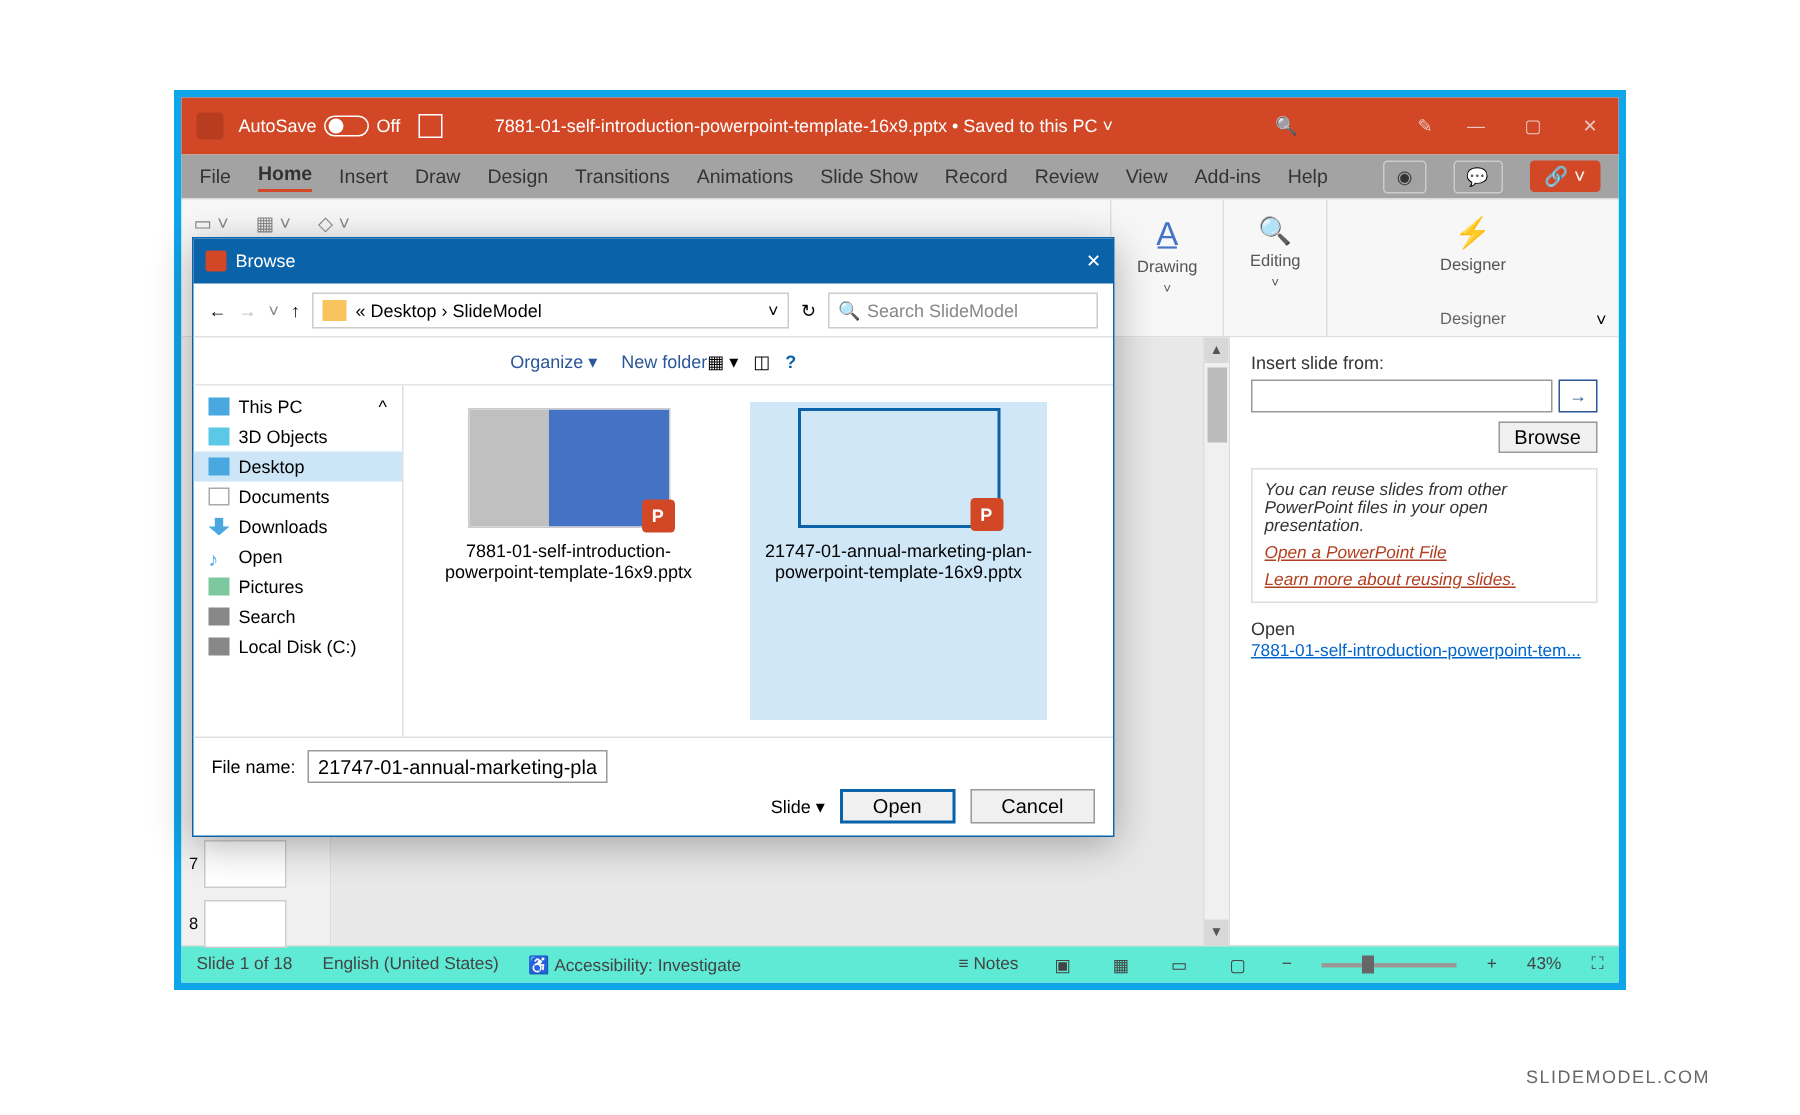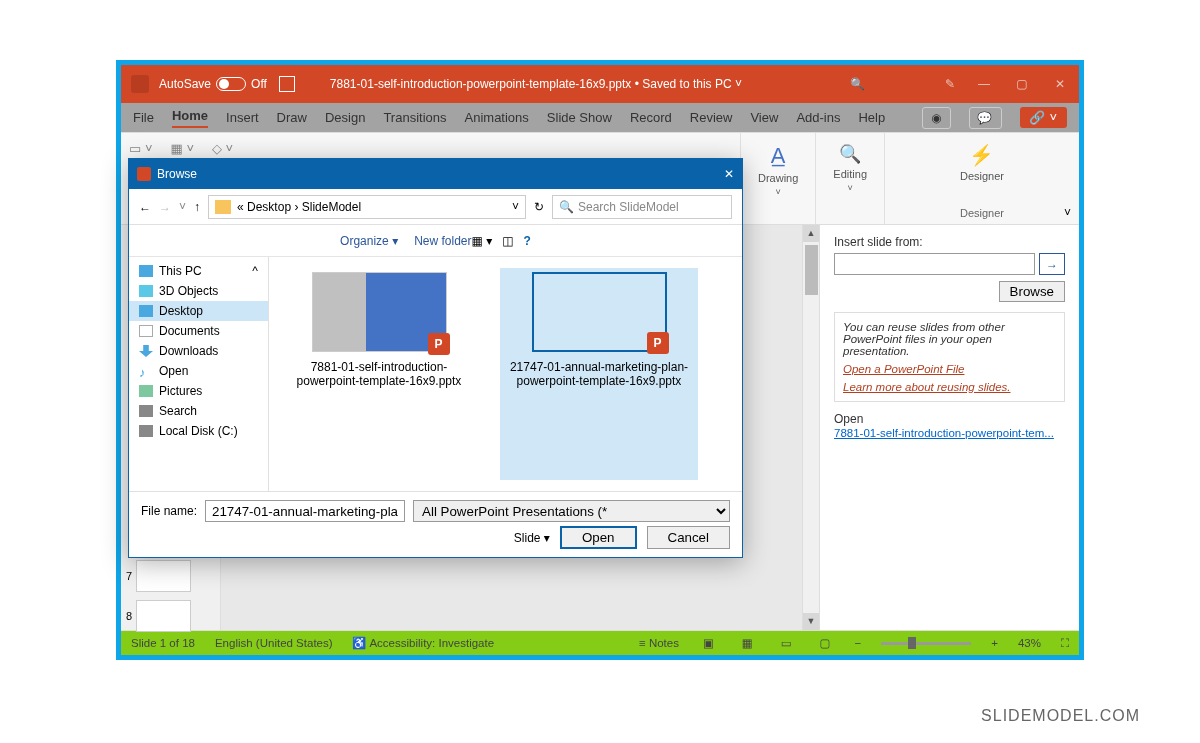--- a/index.html
+++ b/index.html
@@ -40,21 +40,21 @@
 .reuse-panel h2 { font-size: 18px; font-weight: normal; color: #5a5a5a; margin-bottom: 8px; display: flex; justify-content: space-between; align-items: center; }
 .reuse-panel .label { margin-bottom: 4px; }
 .reuse-panel .input-row { display: flex; gap: 4px; margin-bottom: 6px; }
 .reuse-panel input[type=text] { flex:1; border: 1px solid #999; height: 22px; padding: 0 4px; }
 .reuse-panel .arrow-btn { width: 26px; height: 22px; border: 1px solid #2b579a; color: #2b579a; display: flex; align-items: center; justify-content: center; font-weight: bold; }
 .reuse-panel .browse-btn { float: right; border: 1px solid #999; padding: 2px 10px; background: #f0f0f0; margin-bottom: 10px; }
 .reuse-panel .info-box { clear: both; border: 1px solid #ddd; padding: 8px; font-size: 11.5px; margin-bottom: 10px; font-style: italic; }
 .reuse-panel .link { color: #b24020; text-decoration: underline; display: block; margin-top: 6px; }
 .reuse-panel .open-file { color: #0066cc; text-decoration: underline; font-size: 11.5px; }
 
-.statusbar { height: 25px; background: #84cc16; border-top: 1px solid #ddd; display: flex; align-items: center; padding: 0 10px; font-size: 11.5px; color: #444; gap: 20px; }
+.statusbar { height: 25px; background: #5eead4; border-top: 1px solid #ddd; display: flex; align-items: center; padding: 0 10px; font-size: 11.5px; color: #444; gap: 20px; }
 .statusbar .spacer { flex: 1; }
 .statusbar .zoom-slider { width: 90px; height: 3px; background: #999; position: relative; }
 .statusbar .zoom-slider::after { content: ""; width: 8px; height: 12px; background: #666; position: absolute; top: -5px; left: 30%; }
 .statusbar .icbtn { padding: 0 4px; }
 
 
 .dialog { position: absolute; top: 158px; left: 128px; width: 615px; height: 400px; background: #fff; border: 1px solid #0a63a8; box-shadow: 0 5px 25px rgba(0,0,0,0.3); z-index: 100; display: flex; flex-direction: column; font-size: 12px; }
 .dialog-title { height: 30px; background: #0a63a8; color: #fff; display: flex; align-items: center; padding: 0 8px; justify-content: space-between; }
 .dialog-title .l { display: flex; align-items: center; gap: 6px; }
 .dialog-title .pp-sm { width: 14px; height: 14px; background: #d24726; border-radius: 2px; }
@@ -93,21 +93,21 @@
 .dialog-footer .row1 select { border: 1px solid #999; height: 22px; padding: 0 4px; flex: 1; }
 .dialog-footer .row2 { display: flex; justify-content: flex-end; gap: 10px; align-items: center; }
 .dialog-footer button { height: 23px; padding: 0 20px; border: 1px solid #999; background: #f0f0f0; }
 .dialog-footer button.primary { border: 2px solid #0a63a8; }
 
 .vscroll { position: absolute; right: 0; top: 0; bottom: 0; width: 17px; background: #f0f0f0; border-left: 1px solid #ddd; }
 .vscroll .up, .vscroll .down { height: 17px; background: #d8d8d8; text-align: center; font-size: 9px; line-height: 17px; color: #555; }
 .vscroll .down { position: absolute; bottom: 0; width: 100%; }
 .vscroll .thumb { position: absolute; top: 20px; width: 13px; left: 2px; height: 50px; background: #bbb; }
 
-.watermark { position: absolute; bottom: 18px; right: 60px; font-size: 16px; color: #666; letter-spacing: 1px; }
+.watermark { position: absolute; bottom: 18px; right: 60px; font-size: 12px; color: #666; letter-spacing: 1px; }
 </style>
 </head>
 <body>
 
 <div class="outer-frame">
 
   <div class="titlebar">
     <div class="pp-icon"></div>
     <div class="autosave-toggle">
       <span>AutoSave</span>
@@ -321,21 +321,20 @@
             <div class="pp-badge">P</div>
           </div>
         <div>21747-01-annual-marketing-plan-powerpoint-template-16x9.pptx</div>
       </div>
     </div>
   </div>
   <div class="dialog-footer">
     <div class="row1">
       <span>File name:</span>
       <input type="text" value="21747-01-annual-marketing-plan-" style="">
-      <select><option>All PowerPoint Presentations (*</option></select>
     </div>
     <div class="row2">
       <span><span>Slide</span> ▾</span>
       <button class="primary">Open</button>
       <button>Cancel</button>
     </div>
   </div>
 </div>
 
 <div class="watermark">SLIDEMODEL.COM</div>

